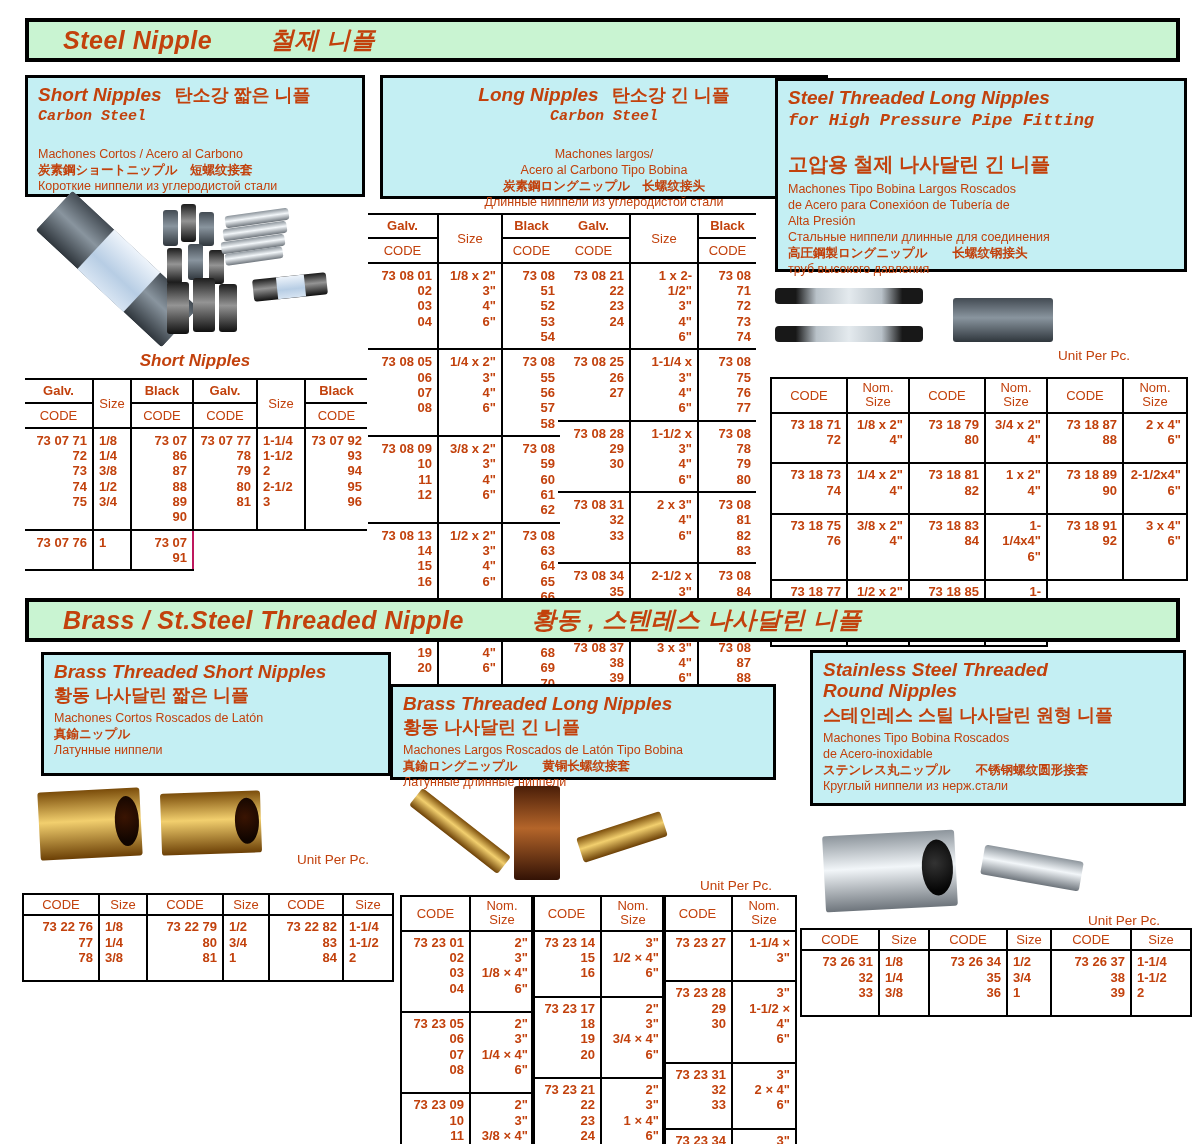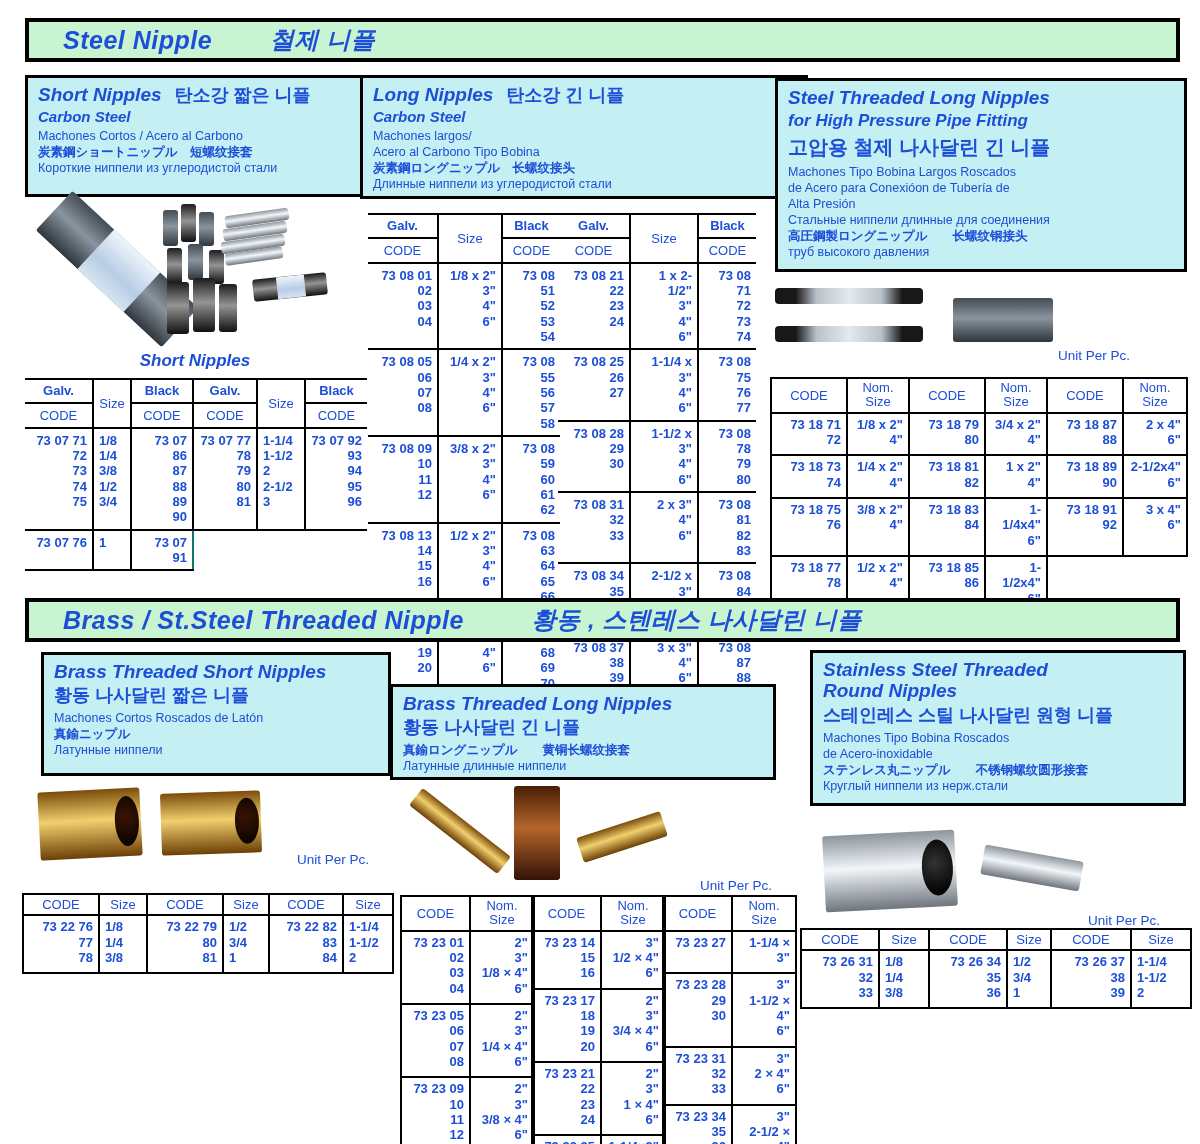--- a/index.html
+++ b/index.html
@@ -1,32 +1,32 @@
 <!DOCTYPE html>
 <html><head>
 <meta charset="utf-8">
 <style>
   * { margin:0; padding:0; box-sizing:border-box; }
   html,body { background:#ffffff; }
   .page { position:relative; width:1200px; height:1144px; background:#ffffff;
-          font-family:"Liberation Sans", sans-serif; color:#1d4ed8; overflow:hidden; }
+          font-family:"Liberation Sans", sans-serif; color:#c2410c; overflow:hidden; }
 
   
   .banner { position:absolute; left:25px; width:1155px; height:44px;
             background:#c9f4d2; border:4px solid #000;
             display:flex; align-items:center; padding-left:34px;
             font-weight:bold; font-style:italic; font-size:25px; letter-spacing:.5px; }
   .banner .ko { margin-left:58px; font-size:24px; }
 
   
   .infobox { position:absolute; background:#c4eff3; border:3px solid #000; padding:6px 10px; line-height:1.28; }
   .ib-title { font-size:19px; font-weight:bold; line-height:1.15; margin-bottom:1px; }
   .ib-title .en { font-style:italic; }
   .ib-title .ko { margin-left:13px; font-size:18px; }
-  .ib-sub { font-size:15px; font-weight:bold; font-style:italic; margin-bottom:2px; }
+  .ib-sub { font-size:15px; font-weight:bold; font-style:italic; margin-bottom:20px;font-family:Liberation Mono, monospace; }
   .ib-kotitle { font-size:20px; font-weight:bold; margin:3px 0 4px 0; }
   .ib-line { font-size:12.5px; }
   .ib-cjk { font-weight:bold; }
 
   
   table.tbl { position:absolute; border-collapse:collapse; font-size:13px; font-weight:bold;
               line-height:1.18; table-layout:fixed; }
   .tbl th, .tbl td { padding:2px 5px; vertical-align:top; }
   .tbl th { font-weight:normal; text-align:center; vertical-align:middle; }
   .h-top { font-weight:bold; border-bottom:2px solid #000; padding:3px 0 4px; }
@@ -36,25 +36,25 @@
   .cell-c { text-align:left; white-space:pre-line; }
   .nomhdr { white-space:pre-line; line-height:1.1; }
 
   
   .tbl-open { border-top:2px solid #000; }
   .tbl-open th, .tbl-open td { border-left:2px solid #000; }
   .tbl-open th:first-child, .tbl-open td:first-child { border-left:none; }
   .tbl-open tr.hdr th { border-bottom:2px solid #000; }
   .tbl-open td { border-bottom:2px solid #000; padding-top:4px; padding-bottom:4px; }
   .tbl-open td.blank { border:none; }
-  .tbl-open td.endr { border-right:2px solid #0f766e;margin-left:27px; }
+  .tbl-open td.endr { border-right:2px solid #be185d;margin-left:27px; }
 
   
   .tbl-grid th, .tbl-grid td { border:2px solid #000; }
-  .tbl-grid td { padding-top:3px; padding-bottom:7px; }
+  .tbl-grid td { padding-top:3px; padding-bottom:15px; }
   .tbl-grid td.blankL { border:none; border-left:2px solid #000; }
 
   .caption { position:absolute; font-size:17px; font-weight:bold; font-style:italic; text-align:center; }
   .unit { position:absolute; font-size:13.5px; }
 
   
   .ph { position:absolute; }
   .cyl { position:absolute; border-radius:3px; }
   .thr-h { background-image:repeating-linear-gradient(90deg, rgba(0,0,0,.45) 0 2px, rgba(255,255,255,.16) 2px 4px); }
   .thr-v { background-image:repeating-linear-gradient(0deg, rgba(0,0,0,.45) 0 2px, rgba(255,255,255,.16) 2px 4px); }
@@ -84,21 +84,21 @@
   <div class="infobox" style="left:25px; top:75px; width:340px; height:122px;">
     <div class="ib-title">
       <span class="en">Short Nipples</span><span class="ko">탄소강 짧은 니플</span>
     </div>
     <div class="ib-sub">Carbon Steel</div>
     <div class="ib-line">Machones Cortos / Acero al Carbono</div>
     <div class="ib-line ib-cjk">炭素鋼ショートニップル　短螺纹接套</div>
     <div class="ib-line">Короткие ниппели из углеродистой стали</div>
   </div>
 
-  <div class="infobox" style="left:360px; top:75px; width:448px; height:124px;">
+  <div class="infobox" style="left:380px; top:75px; width:448px; height:124px;text-align:center;">
     <div class="ib-title">
       <span class="en">Long Nipples</span><span class="ko">탄소강 긴 니플</span>
     </div>
     <div class="ib-sub">Carbon Steel</div>
     <div class="ib-line">Machones largos/</div>
     <div class="ib-line">Acero al Carbono Tipo Bobina</div>
     <div class="ib-line ib-cjk">炭素鋼ロングニップル　长螺纹接头</div>
     <div class="ib-line">Длинные ниппели из углеродистой стали</div>
   </div>
 
@@ -485,20 +485,21 @@
     <div class="ib-title"><span class="en">Brass Threaded Short Nipples</span></div>
     <div class="ib-kotitle" style="font-size:18px; margin:1px 0 3px;">황동 나사달린 짧은 니플</div>
     <div class="ib-line">Machones Cortos Roscados de Latón</div>
     <div class="ib-line ib-cjk">真鍮ニップル</div>
     <div class="ib-line">Латунные ниппели</div>
   </div>
 
   <div class="infobox" style="left:390px; top:652px; width:386px; height:96px;margin-top:32px;">
     <div class="ib-title"><span class="en">Brass Threaded Long Nipples</span></div>
     <div class="ib-kotitle" style="font-size:18px; margin:1px 0 3px;">황동 나사달린 긴 니플</div>
+    <div class="ib-line">Machones Largos Roscados de Latón Tipo Bobina</div>
     <div class="ib-line ib-cjk">真鍮ロングニップル　　黄铜长螺纹接套</div>
     <div class="ib-line">Латунные длинные ниппели</div>
   </div>
 
   <div class="infobox" style="left:810px; top:650px; width:376px; height:156px;">
     <div class="ib-title"><span class="en">Stainless Steel Threaded</span></div>
     <div class="ib-title" style="margin-top:-2px;"><span class="en">Round Nipples</span></div>
     <div class="ib-kotitle" style="font-size:18px; margin:2px 0 3px;">스테인레스 스틸 나사달린 원형 니플</div>
     <div class="ib-line">Machones Tipo Bobina Roscados</div>
     <div class="ib-line">de Acero-inoxidable</div>

